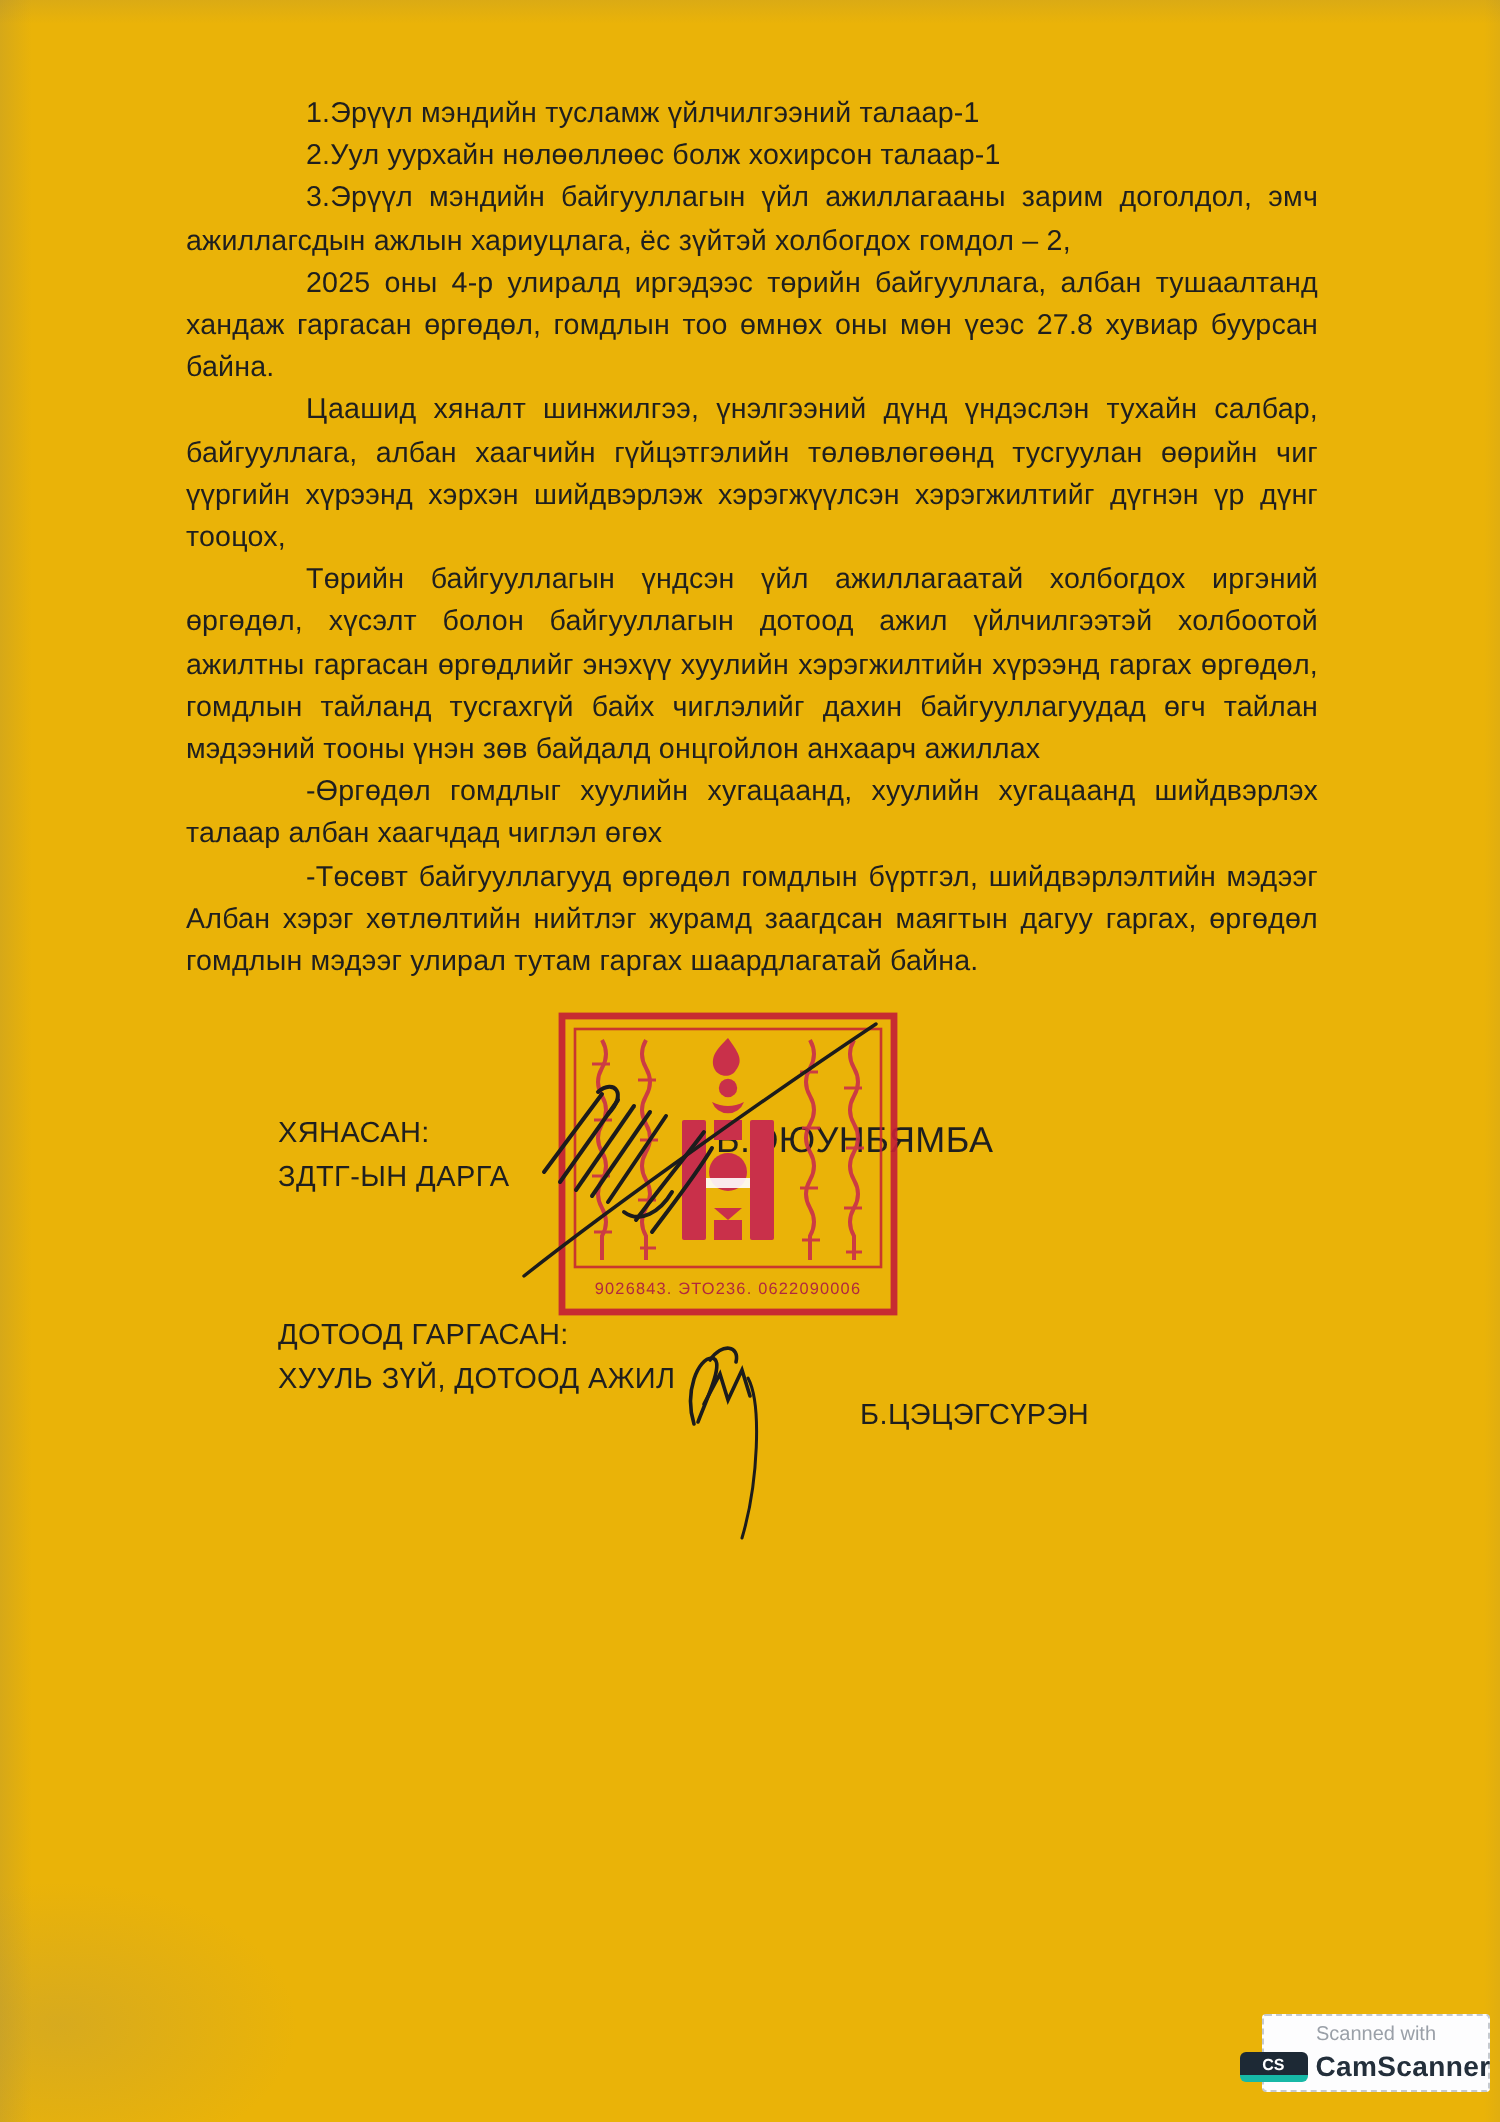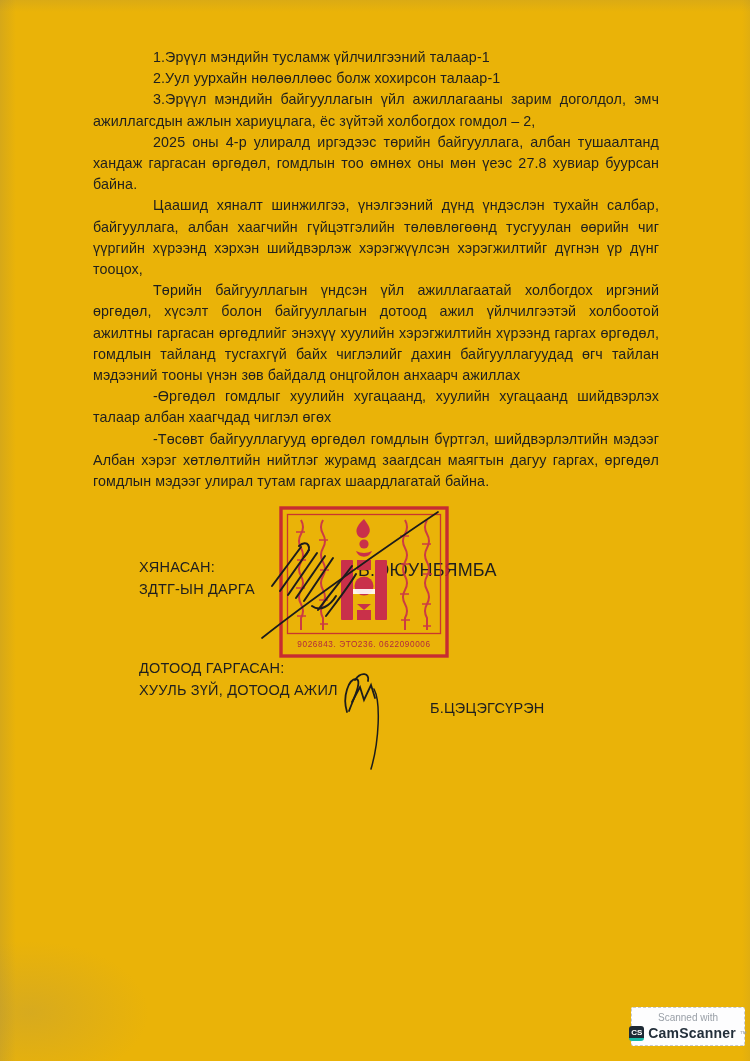--- a/index.html
+++ b/index.html
@@ -45,21 +45,21 @@
   
   .cs-badge{
     position:absolute;left:631px;top:1007px;width:114px;height:39px;
     background:#fdfdfe;border:1px dashed #c6cad0;border-radius:2px;
     display:flex;flex-direction:column;align-items:center;justify-content:center;
     gap:2px;box-sizing:border-box;
   }
   .cs-badge .scanned-with{font-size:10px;color:#9aa0a8;line-height:11px;}
   .cs-brand-row{display:flex;align-items:center;gap:4px;}
   .cs-logo{
-    width:15px;height:15px;border-radius:3px;
+    width:34px;height:15px;border-radius:3px;
     background:linear-gradient(to bottom, #1d2935 78%, #17b8a6 78%);
     color:#ffffff;font-size:8px;font-weight:bold;
     display:flex;align-items:center;justify-content:center;line-height:1;text-align:right;
   }
   .cs-brand{font-size:14px;font-weight:bold;color:#232f3b;letter-spacing:0.2px;}
   .cs-tm{font-size:7px;color:#9aa0a8;vertical-align:top;}
 </style>
 </head>
 <body>
 

